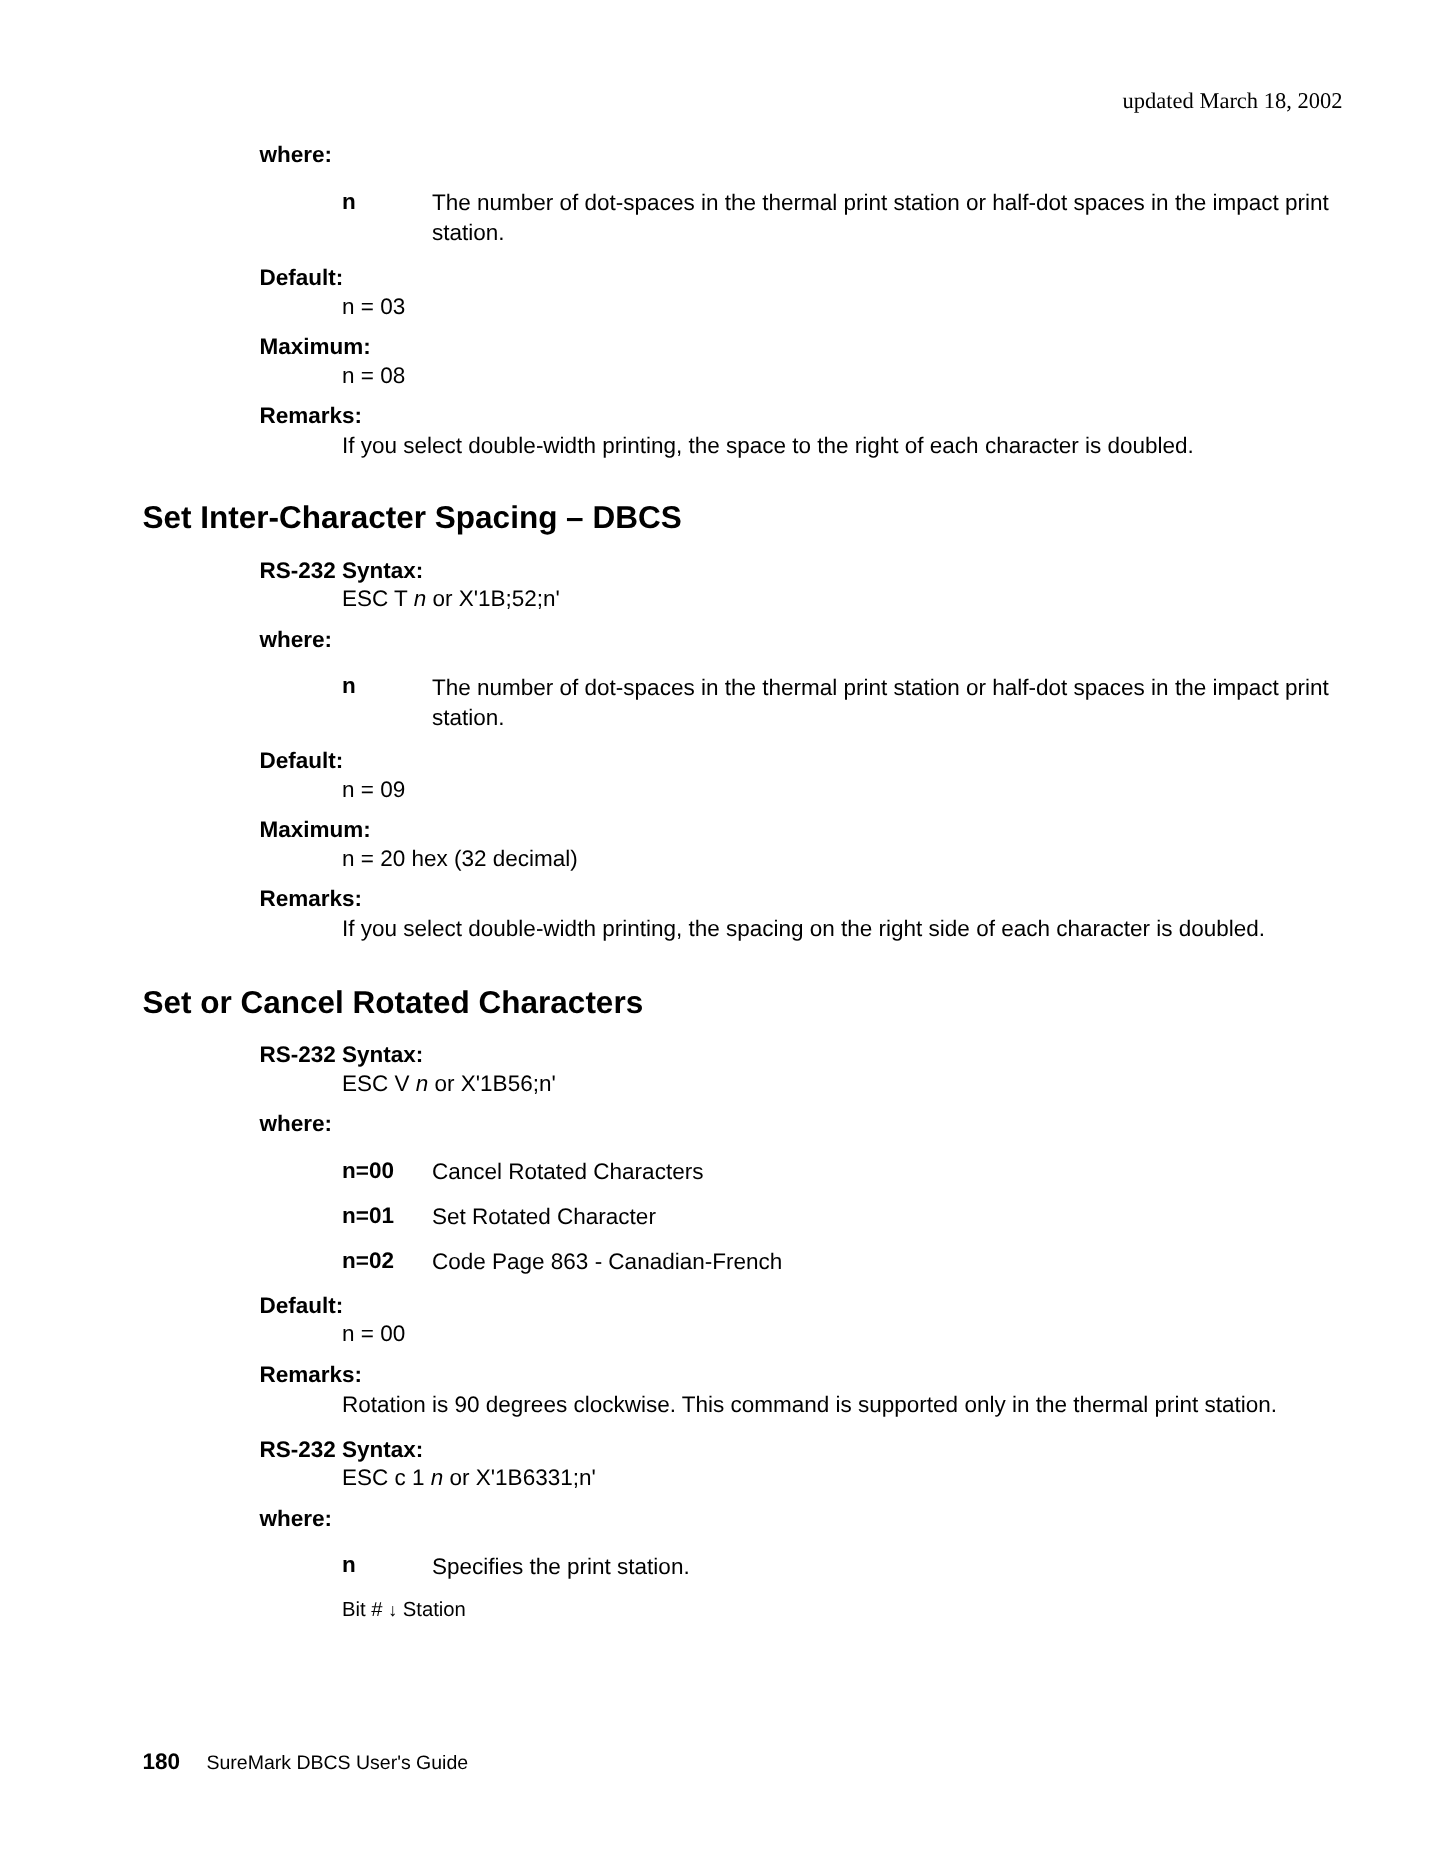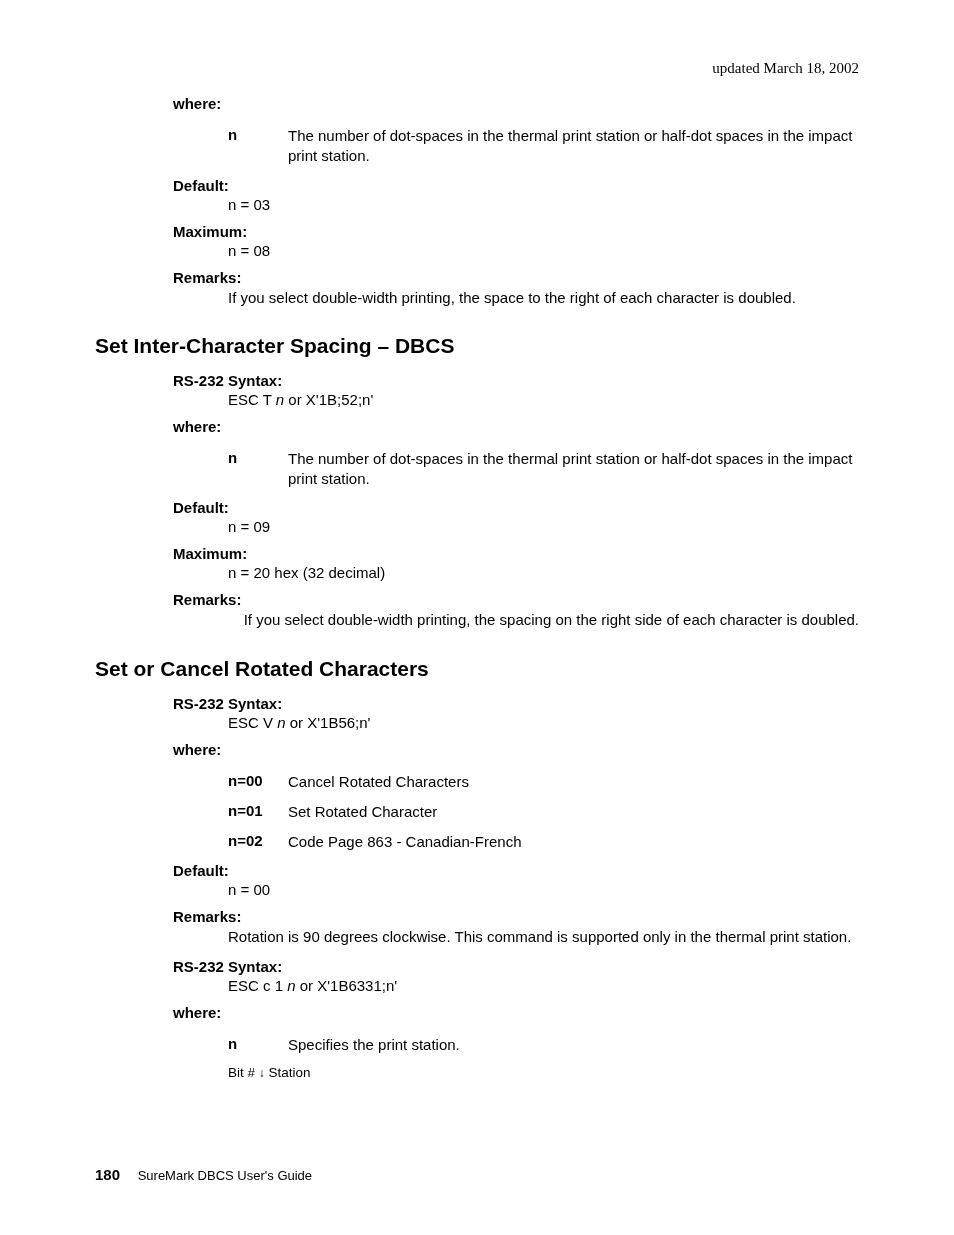--- a/index.html
+++ b/index.html
@@ -7,21 +7,21 @@
     font-size: 15px;
     color: #000;
     margin: 0;
     padding: 0;
     background: #fff;
     width: 954px;
     height: 1235px;
     position: relative;
   }
   .page {
-    padding: 60px 95px 40px 95px;
+    padding: 60px 59px 40px 95px;
   }
   .updated {
     text-align: right;
     font-family: Georgia, 'Times New Roman', serif;
     font-size: 15px;
     margin-bottom: 18px;
   }
   .content-block {
     margin-left: 78px;
   }
@@ -106,21 +106,21 @@
       <div class="def-desc">The number of dot-spaces in the thermal print station or half-dot spaces in the impact print station.</div>
     </div>
 
     <p class="label">Default:</p>
     <p class="value-indent">n = 09</p>
 
     <p class="label">Maximum:</p>
     <p class="value-indent">n = 20 hex (32 decimal)</p>
 
     <p class="label">Remarks:</p>
-    <p class="value-indent" style="line-height:1.35;text-align:right;">If you select double-width printing, the spacing on the right side of each character is doubled.</p>
+    <p class="value-indent" style="line-height:1.35;">If you select double-width printing, the spacing on the right side of each character is doubled.</p>
   </div>
 
   <h2 class="section">Set or Cancel Rotated Characters</h2>
   <div class="content-block">
     <p class="label">RS-232 Syntax:</p>
     <p class="syntax-line"><span>ESC V </span><span class="italic">n</span><span> or X'1B56;n'</span></p>
 
     <p class="label">where:</p>
     <div style="margin-top:14px;">
       <div class="def-row">

